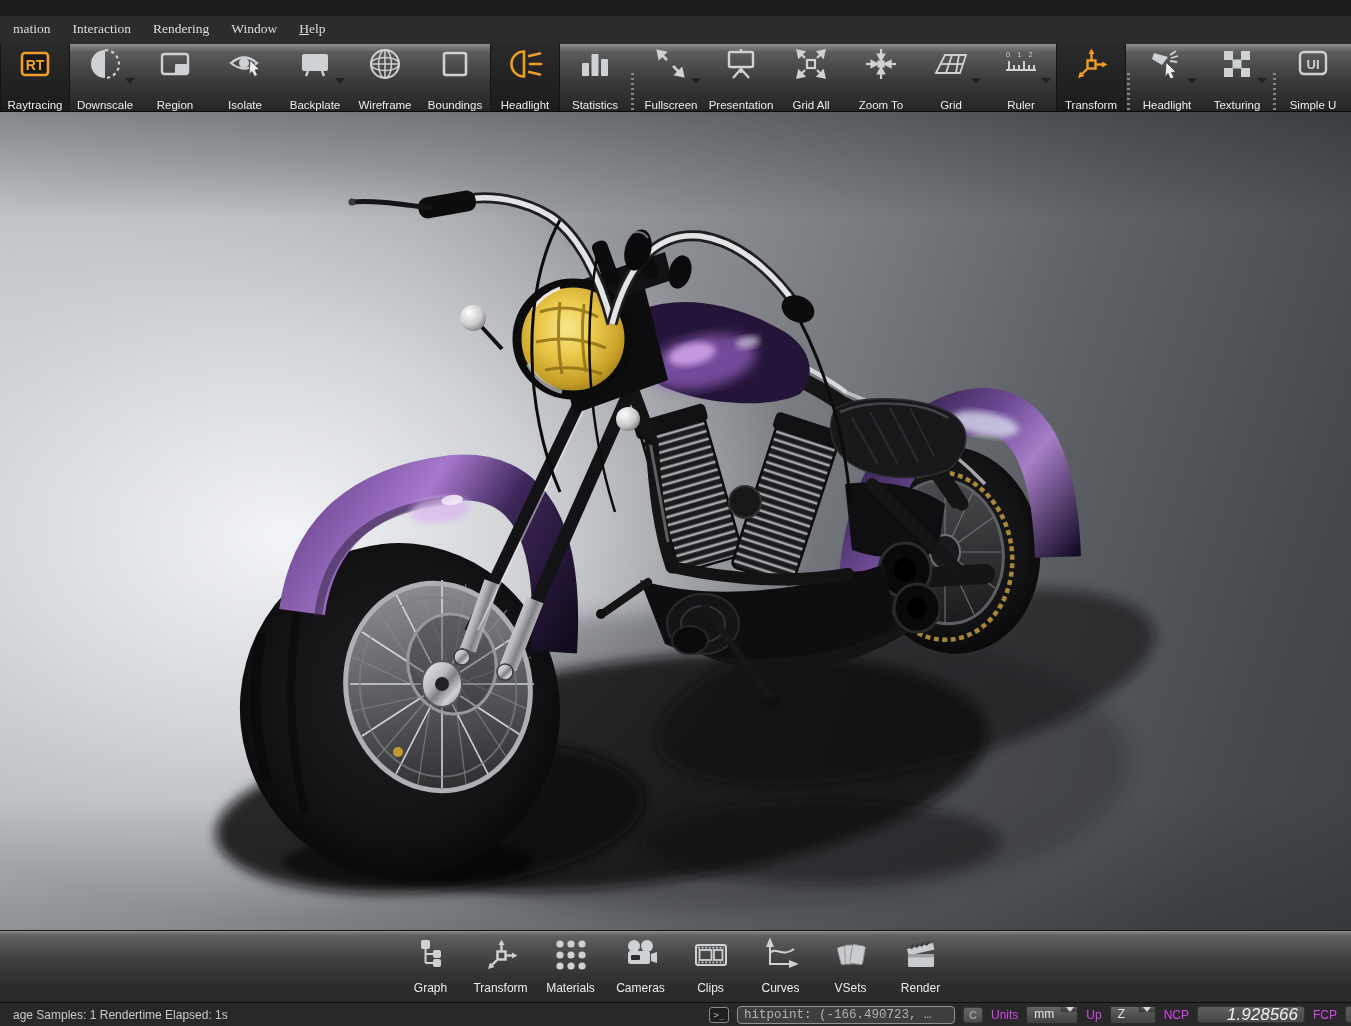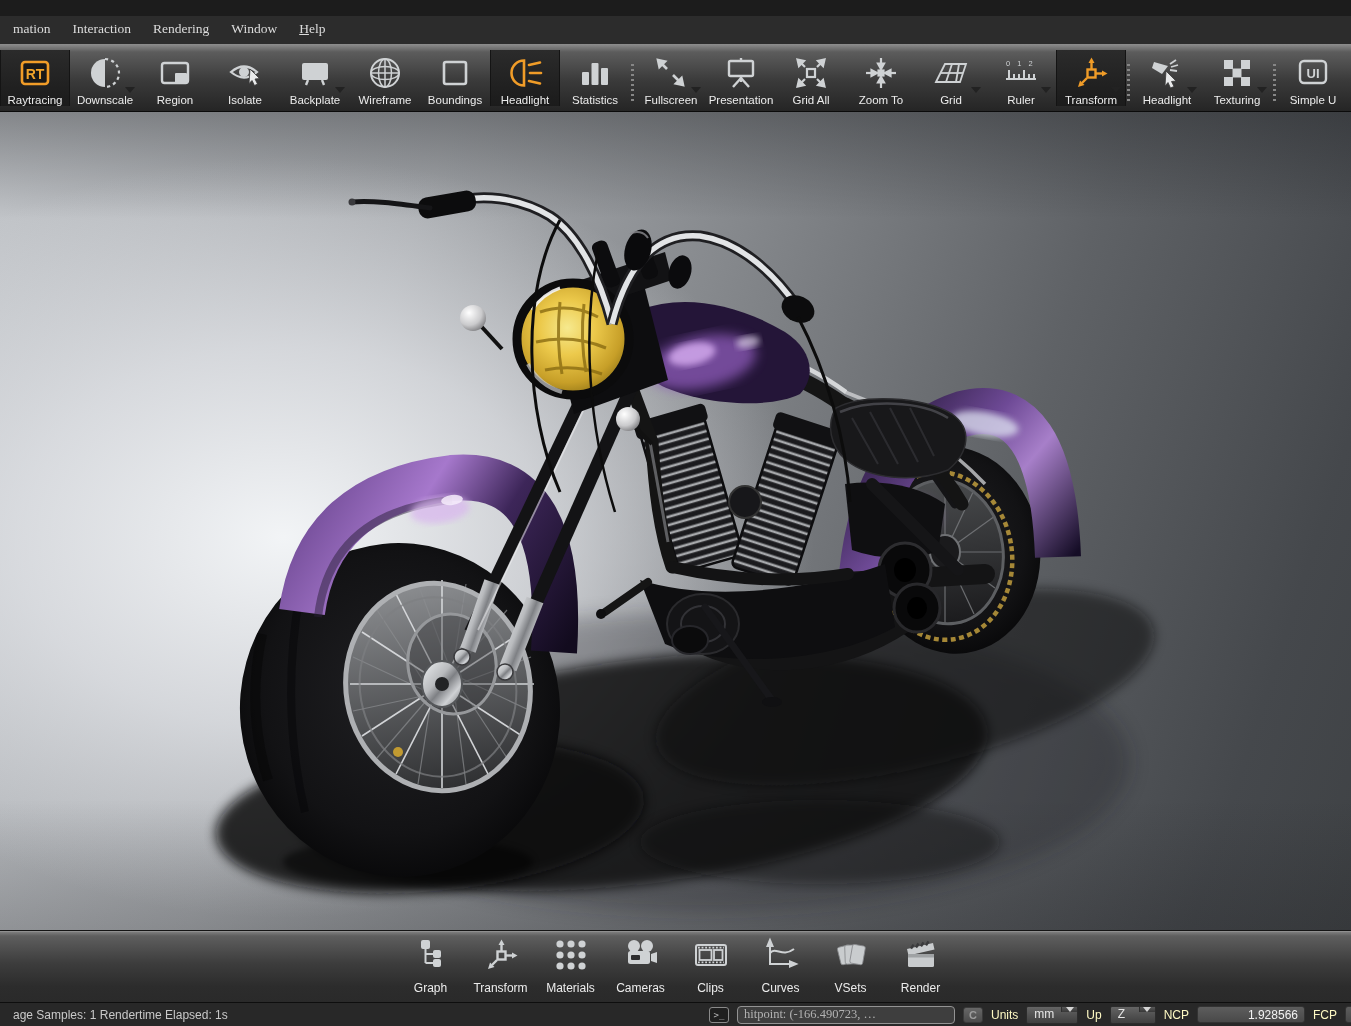--- a/index.html
+++ b/index.html
@@ -9,32 +9,32 @@
   
   .menubar { position:relative; height:44px; background:#2c2c2c; display:flex;
              align-items:flex-end; padding:0 0 5px 2px;font-family:Liberation Serif, serif; }
   .menubar::before { content:""; position:absolute; top:0; left:0; right:0; height:16px;
                      background:#1c1c1c; }
   .menu-item { position:relative; z-index:1; color:#dcdcdc; font-size:13.5px;
                padding:2px 11px; white-space:nowrap; }
   .menu-item .underline { text-decoration:underline; }
 
   
-  .toolbar-top { position:relative; height:68px; display:flex; align-items:center;
+  .toolbar-top { position:relative; height:68px; display:flex; align-items:flex-end;
       background:linear-gradient(180deg,#8e8e8e 0,#5c5c5c 12%,#3a3a3a 55%,#252525 100%);
       border-bottom:1px solid #0b0b0b; overflow:hidden; }
   .tb-overflow { position:absolute; left:1px; top:30px; width:0; height:0;
       border-top:7px solid #cdcdcd; border-right:8px solid transparent;
       transform:rotate(-18deg); }
   .tb-item { width:70px; flex:0 0 70px; display:flex; flex-direction:column;
       align-items:center; padding-top:4px; position:relative; cursor:default; }
   .tb-item.active { background:linear-gradient(180deg,#2b2b2b,#1b1b1b);
       box-shadow:inset 1px 0 0 #141414, inset -1px 0 0 #141414; }
   .tb-icon { width:38px; height:38px; display:flex; align-items:center; justify-content:center; }
-  .tb-label { font-size:11.5px; color:#ececec; margin-top:2px; white-space:nowrap; }
+  .tb-label { font-size:11.5px; color:#ececec; margin-top:16px; white-space:nowrap; }
   .tb-dd { position:absolute; right:5px; top:37px; width:0; height:0;
       border-left:5px solid transparent; border-right:5px solid transparent;
       border-top:6px solid #222; }
   .tb-sep { width:3px; flex:0 0 3px; height:38px; margin:10px 2px 0 1px;
       background:repeating-linear-gradient(180deg,#868686 0 2px, rgba(0,0,0,0) 2px 5px); }
 
   
   .viewport { position:relative; height:818px; overflow:hidden;
       background:
         radial-gradient(ellipse 780px 560px at 21% 52%, rgba(246,248,250,0.95) 0%,
@@ -59,39 +59,39 @@
   
   .statusbar { height:24px; background:#282828; border-top:1px solid #0e0e0e;
       display:flex; align-items:center; font-size:12px; color:#c9c9c9;
       padding-left:13px; overflow:hidden; }
   .sb-left { flex:0 0 auto; white-space:nowrap; }
   .sb-right { margin-left:auto; display:flex; align-items:center; gap:8px; flex:0 0 auto; }
   .sb-term { width:20px; height:16px; border:1px solid #8a8a8a; border-radius:3px;
       background:#1f1f1f; color:#b5b5b5; font-family:"DejaVu Sans Mono",monospace;
       font-size:9px; display:flex; align-items:center; justify-content:center; }
   .sb-field { width:218px; height:18px; border:1px solid #939393; border-radius:4px;
-      background:#3e3e3e; color:#b2b2b2; font-family:Liberation Serif, serif;
+      background:#3e3e3e; color:#b2b2b2; font-family:Liberation Mono, monospace;
       font-size:12.5px; padding:0 6px; display:flex; align-items:center;
       white-space:nowrap; overflow:hidden; }
   .sb-cbtn { width:20px; height:16px; border:1px solid #3a3a3a; border-radius:3px;
       background:linear-gradient(#676767,#4b4b4b); color:#9c9c9c; font-size:11px;
       font-weight:bold; display:flex; align-items:center; justify-content:center; }
-  .sb-label { color:#fef9c3; white-space:nowrap; }
+  .sb-label { color:#d946ef; white-space:nowrap; }
   .sb-select { height:18px; display:flex; align-items:flex-start; border-radius:2px;
       overflow:hidden; background:linear-gradient(#646464,#3f3f3f); border:1px solid #2c2c2c; }
   .sb-select .val { padding:0 7px; min-width:28px; color:#e5e5e5; font-size:12px;
       display:flex; align-items:center; }
   .sb-select .arrow { width:16px; border-left:1px solid #2e2e2e;
       background:linear-gradient(#585858,#383838); display:flex; align-items:center;
       justify-content:center; }
   .sb-select .arrow i { width:0; height:0; border-left:4px solid transparent;
       border-right:4px solid transparent; border-top:5px solid #d6d6d6; }
   .sb-num { width:108px; height:17px; border:1px solid #333; border-radius:3px;
-      background:linear-gradient(#5d5d5d,#494949); color:#f2f2f2; font-size:12px;
-      display:flex; align-items:center; justify-content:flex-end; padding:0 6px; }
+      background:linear-gradient(#5d5d5d,#494949); color:#f2f2f2; font-size:17px;
+      display:flex; align-items:center; justify-content:flex-end; padding:0 6px;font-style:italic; }
   .sb-sliver { width:14px; height:17px; border:1px solid #333; border-radius:3px 0 0 3px;
       background:linear-gradient(#5d5d5d,#494949); margin-right:-8px; }
 </style>
 </head>
 <body>
 
 <div class="menubar">
   <span class="menu-item">mation</span>
   <span class="menu-item">Interaction</span>
   <span class="menu-item">Rendering</span>

